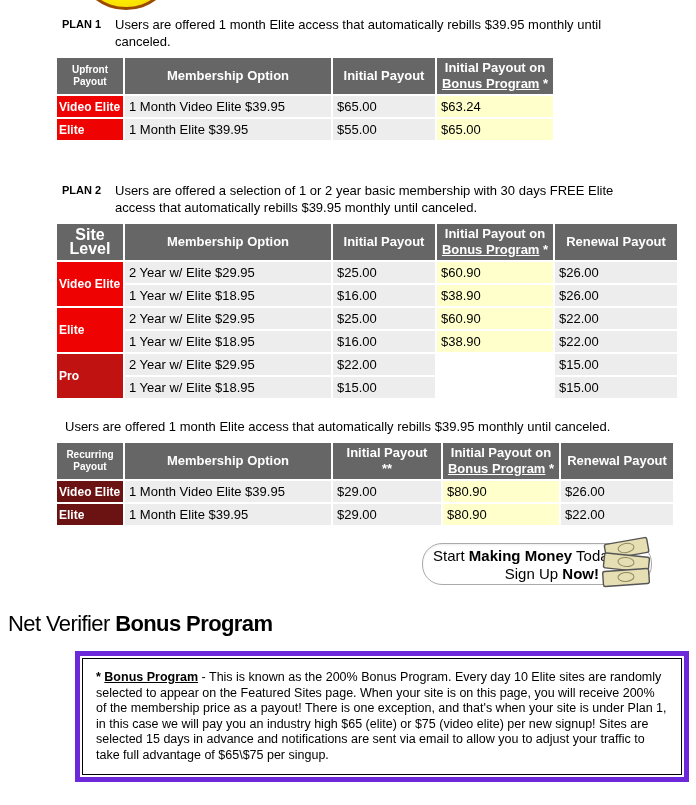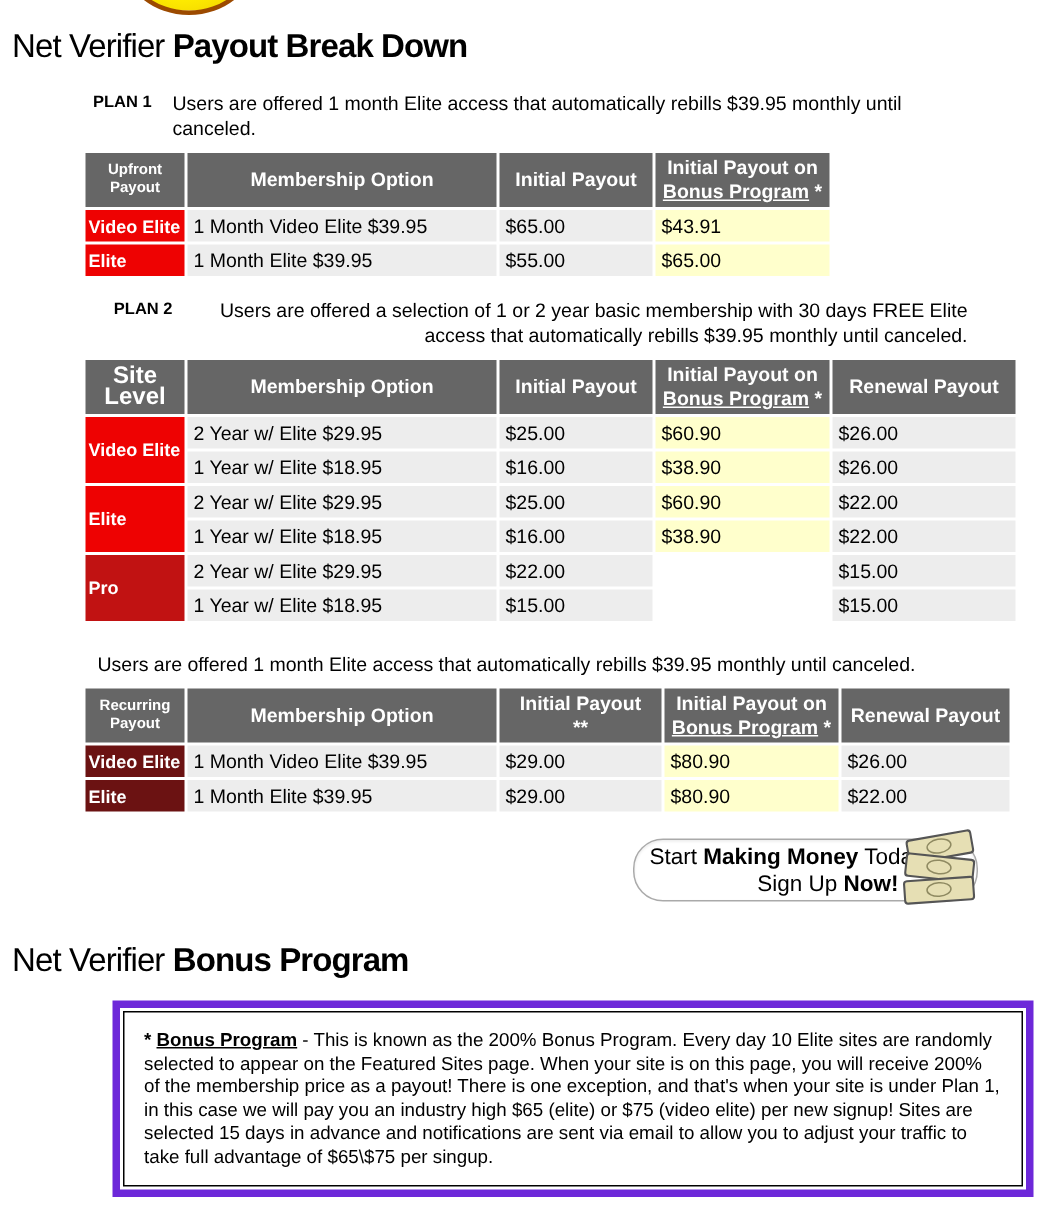--- a/index.html
+++ b/index.html
@@ -48,21 +48,20 @@
   .bonus-box-inner { border:1px solid #000; padding:11px 13px; }
   .bonus-text { margin:0; font-size:12.5px; line-height:15.5px; }
 </style>
 </head>
 <body>
 
 <div class="page">
 
   <div class="smiley"></div>
 
-  <h1><span>Net Verifier </span><b>Payout Break Down</b></h1>
 
   <div class="plan-row">
     <div class="plan-label">PLAN 1</div>
     <div class="plan-caption">Users are offered 1 month Elite access that automatically rebills $39.95 monthly until canceled.</div>
   </div>
 
   <table class="payout">
     <colgroup>
         <col class="c-level">
         <col class="c-option">
@@ -75,32 +74,32 @@
         <th>Membership Option</th>
         <th>Initial Payout</th>
         <th><span>Initial Payout on</span><br><span class="hdr-link">Bonus Program</span><span> *</span></th>
       </tr>
     </thead>
     <tbody>
       <tr>
         <td class="level">Video Elite</td>
         <td>1 Month Video Elite $39.95</td>
         <td>$65.00</td>
-        <td class="bonus">$43.91</td>
+        <td class="bonus">$63.24</td>
       </tr>
       <tr>
         <td class="level">Elite</td>
         <td>1 Month Elite $39.95</td>
         <td>$55.00</td>
         <td class="bonus">$65.00</td>
       </tr>
     </tbody>
   </table>
 
-  <div class="plan-row" style="margin-top:12px;text-align:right;">
+  <div class="plan-row" style="margin-top:40px;">
     <div class="plan-label">PLAN 2</div>
     <div class="plan-caption">Users are offered a selection of 1 or 2 year basic membership with 30 days FREE Elite access that automatically rebills $39.95 monthly until canceled.</div>
   </div>
 
   <table class="payout">
     <colgroup>
         <col class="c-level">
         <col class="c-option">
         <col class="c-initial">
         <col class="c-bonus">

